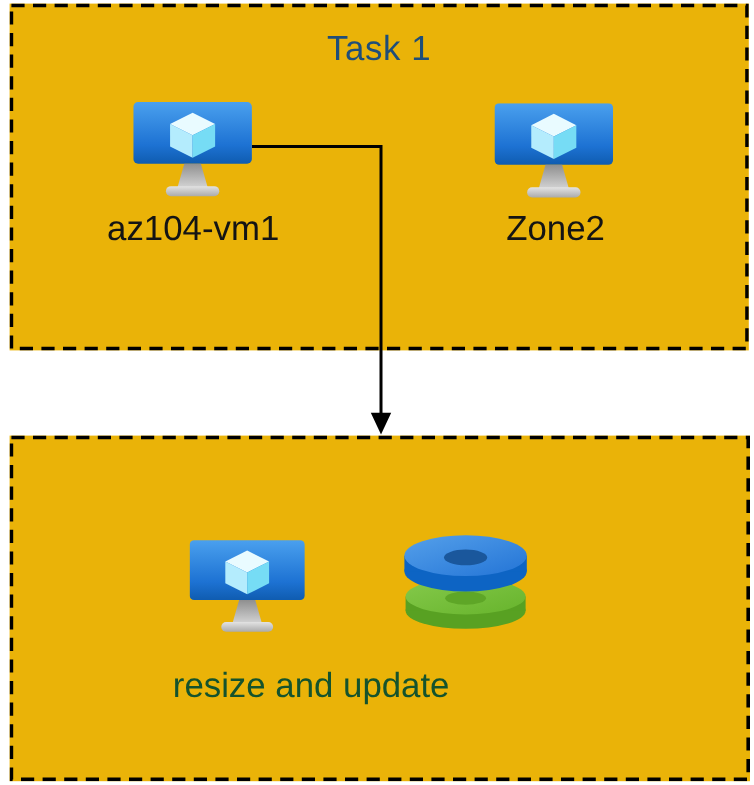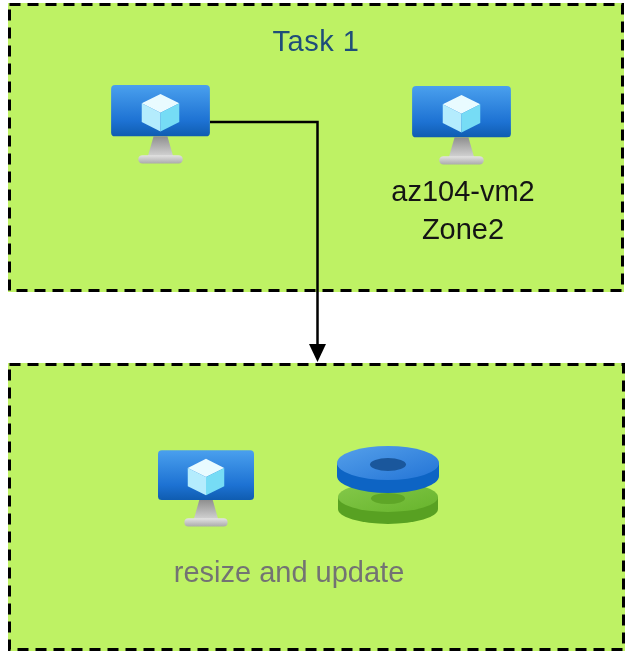--- a/index.html
+++ b/index.html
@@ -7,21 +7,21 @@
     padding: 0;
     background: #ffffff;
     width: 628px;
     height: 654px;
     font-family: "Liberation Sans", sans-serif;
     position: relative;
     overflow: hidden;
   }
   .task-box {
     position: absolute;
-    background: #bef264;
+    background: #eab308;
     box-sizing: border-box;
   }
   #task1-box { left: 8px;  top: 3px;   width: 616px; height: 289px; }
   #task2-box { left: 8px;  top: 363px; width: 617px; height: 288px; }
   .box-border {
     position: absolute;
     left: 0; top: 0;
     pointer-events: none;
   }
   .task-title {
@@ -40,26 +40,25 @@
     width: 240px;
     text-align: center;
     font-size: 29px;
     line-height: 38px;
     color: #141414;
   }
   #vm1-label { left: 41px;  top: 172px; }
   #vm2-label { left: 343px; top: 172px; }
   #task2-caption {
     position: absolute;
-    left: 168px;
+    left: 144px;
     top: 556px;
     width: 242px;
-    text-align: center;
     font-size: 29px;
-    color: #737373;
+    color: #14532d;
   }
   #connector-overlay {
     position: absolute;
     left: 0; top: 0;
     pointer-events: none;
     z-index: 6;
   }
 </style>
 </head>
 <body>
@@ -102,27 +101,27 @@
   <svg class="box-border" width="616" height="289">
     <rect x="1.5" y="1.5" width="613" height="286" fill="none" stroke="#000000" stroke-width="3" stroke-dasharray="11 7"></rect>
   </svg>
   <div class="task-title">Task 1</div>
 </div>
 
 <svg class="icon" style="left:111px; top:85px;" width="99" height="81" viewBox="0 0 100 82">
   <use href="#vm-icon-shape"></use>
 </svg>
 <div class="vm-label" id="vm1-label">
+  <div>az104-vm1</div>
 </div>
 
 <svg class="icon" style="left:412px; top:86px;" width="99" height="81" viewBox="0 0 100 82">
   <use href="#vm-icon-shape"></use>
 </svg>
 <div class="vm-label" id="vm2-label">
-  <div>az104-vm2</div>
   <div>Zone2</div>
 </div>
 
 <svg id="connector-overlay" width="628" height="654">
   <path d="M210,122 H317.5 V346" stroke="#000000" stroke-width="2.5" fill="none"></path>
   <polygon points="317.5,362 309,344 326,344" fill="#000000"></polygon>
 </svg>
 
 <div class="task-box" id="task2-box">
   <svg class="box-border" width="617" height="288">

